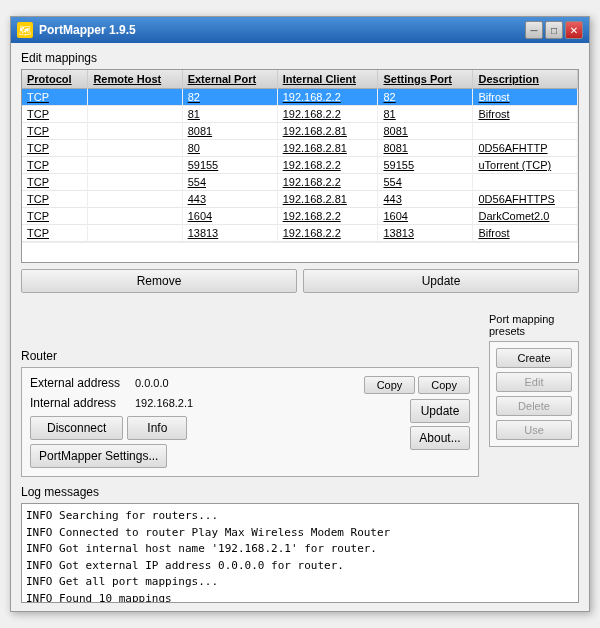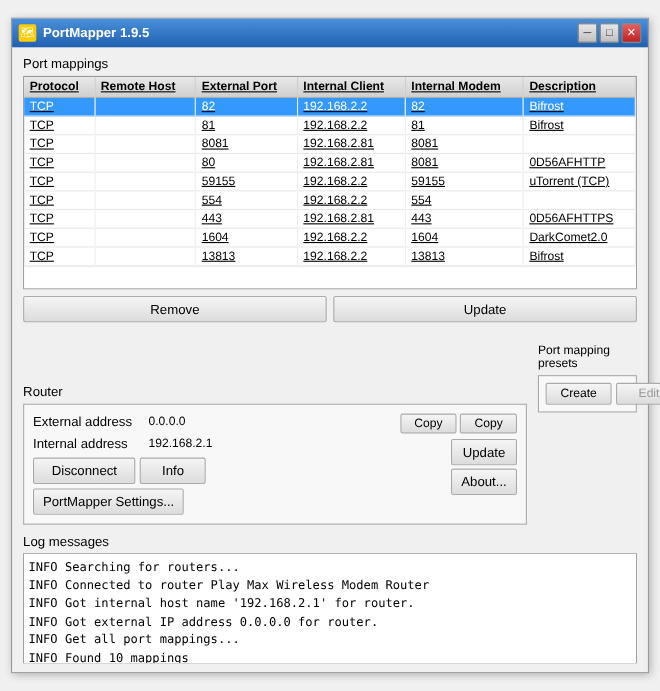--- a/index.html
+++ b/index.html
@@ -177,21 +177,21 @@
     }
     .presets-label {
       font-size: 12px;
       margin-bottom: 4px;
     }
     .presets-box {
       border: 1px solid #aaa;
       padding: 6px;
       background: #f8f8f8;
       display: flex;
-      flex-direction: row;
+      flex-direction: column;
       gap: 4px;
     }
     .presets-box .btn {
       padding: 3px 8px;
       font-size: 11px;
     }
     .log-section { }
     .log-label {
       font-size: 12px;
       margin-bottom: 4px;
@@ -227,31 +227,31 @@
     </div>
     <div class="title-buttons">
       <div class="title-btn">─</div>
       <div class="title-btn">□</div>
       <div class="title-btn close">✕</div>
     </div>
   </div>
 
   <div class="content">
 
-    <div class="section-label">Port mappings</div>
+    <div class="section-label">Edit mappings</div>
 
     <div class="table-container">
       <table>
         <thead>
           <tr>
             <th>Protocol</th>
             <th>Remote Host</th>
             <th>External Port</th>
             <th>Internal Client</th>
-            <th>Internal Modem</th>
+            <th>Settings Port</th>
             <th>Description</th>
           </tr>
         </thead>
         <tbody id="table-body">
         <tr class="selected">
               <td>TCP</td>
               <td></td>
               <td>82</td>
               <td>192.168.2.2</td>
               <td>82</td>

